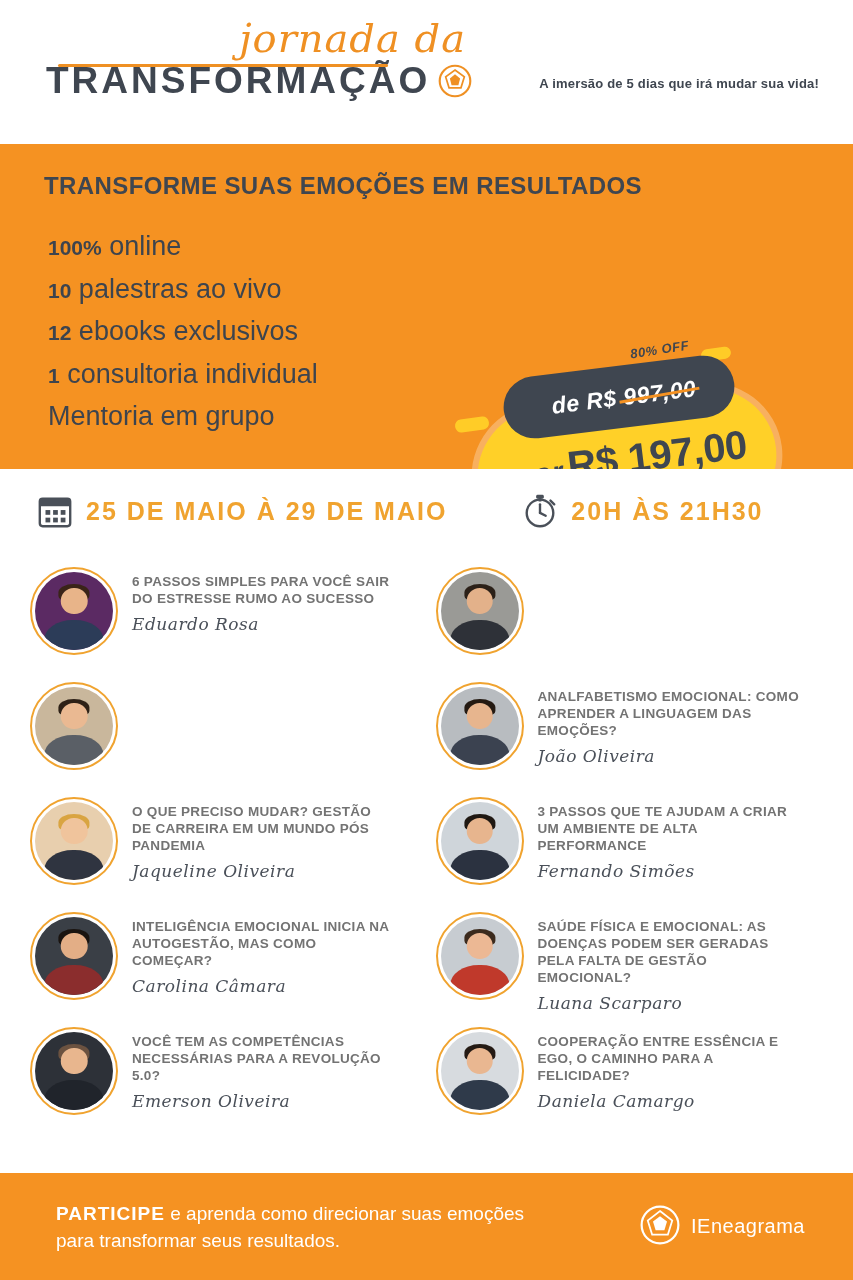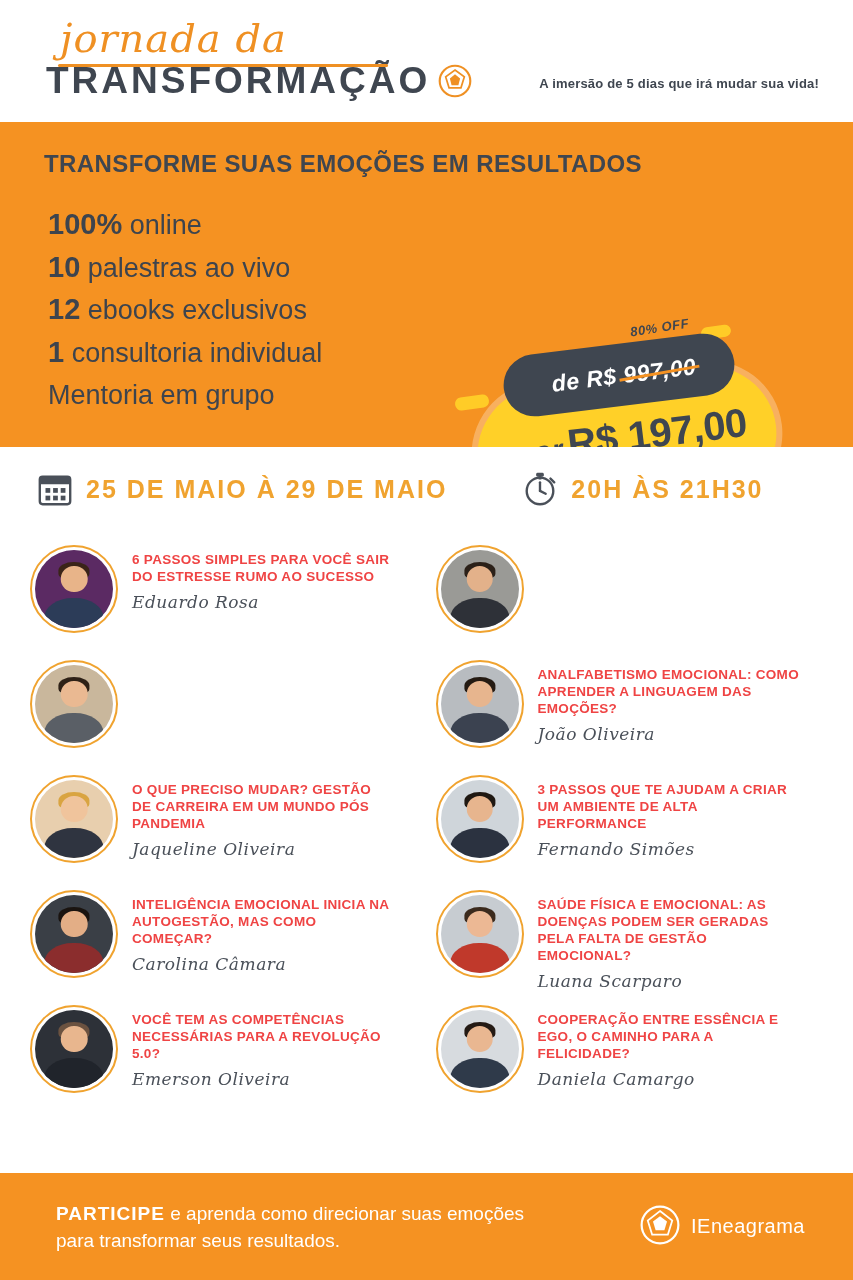--- a/index.html
+++ b/index.html
@@ -11,24 +11,25 @@
   }
   .poster {
     position: relative;
     width: 853px; height: 1280px;
     background: #ffffff;
   }
 
   
   .header {
     position: relative;
-    height: 122px;
+    height: 144px;
     background: #ffffff;
     display: flex;
     align-items: center;
+    text-align: right;
   }
   .logo-block {
     position: absolute;
     left: 46px; top: 18px;
     width: 420px;
   }
   .logo-script {
     font-family: "DejaVu Serif", serif;
     font-style: italic;
     font-size: 40px;
@@ -96,21 +97,21 @@
   }
   .bullet {
     font-size: 27px;
     line-height: 41.5px;
     font-weight: 400;
     color: #3d444e;
     white-space: nowrap;
   }
   .bullet b {
     font-weight: 700;
-    font-size: 29px;
+    font-size: 21px;
   }
 
   
   .price-badge {
     position: absolute;
     left: 455px; top: 196px;
     width: 340px; height: 230px;
   }
   .badge-yellow {
     position: absolute;
@@ -263,21 +264,21 @@
     border-radius: 50% 50% 30% 30%;
   }
   .spk-info {
     padding-left: 14px;
     padding-top: 6px;
   }
   .spk-title {
     font-size: 13.5px;
     font-weight: 700;
     line-height: 17px;
-    color: #ef4444;
+    color: #737373;
     letter-spacing: .3px;
     text-transform: uppercase;
     max-width: 262px;
   }
   .spk-name {
     margin-top: 7px;
     font-family: "DejaVu Serif", serif;
     font-style: italic;
     font-size: 17px;
     color: #4a5059;

